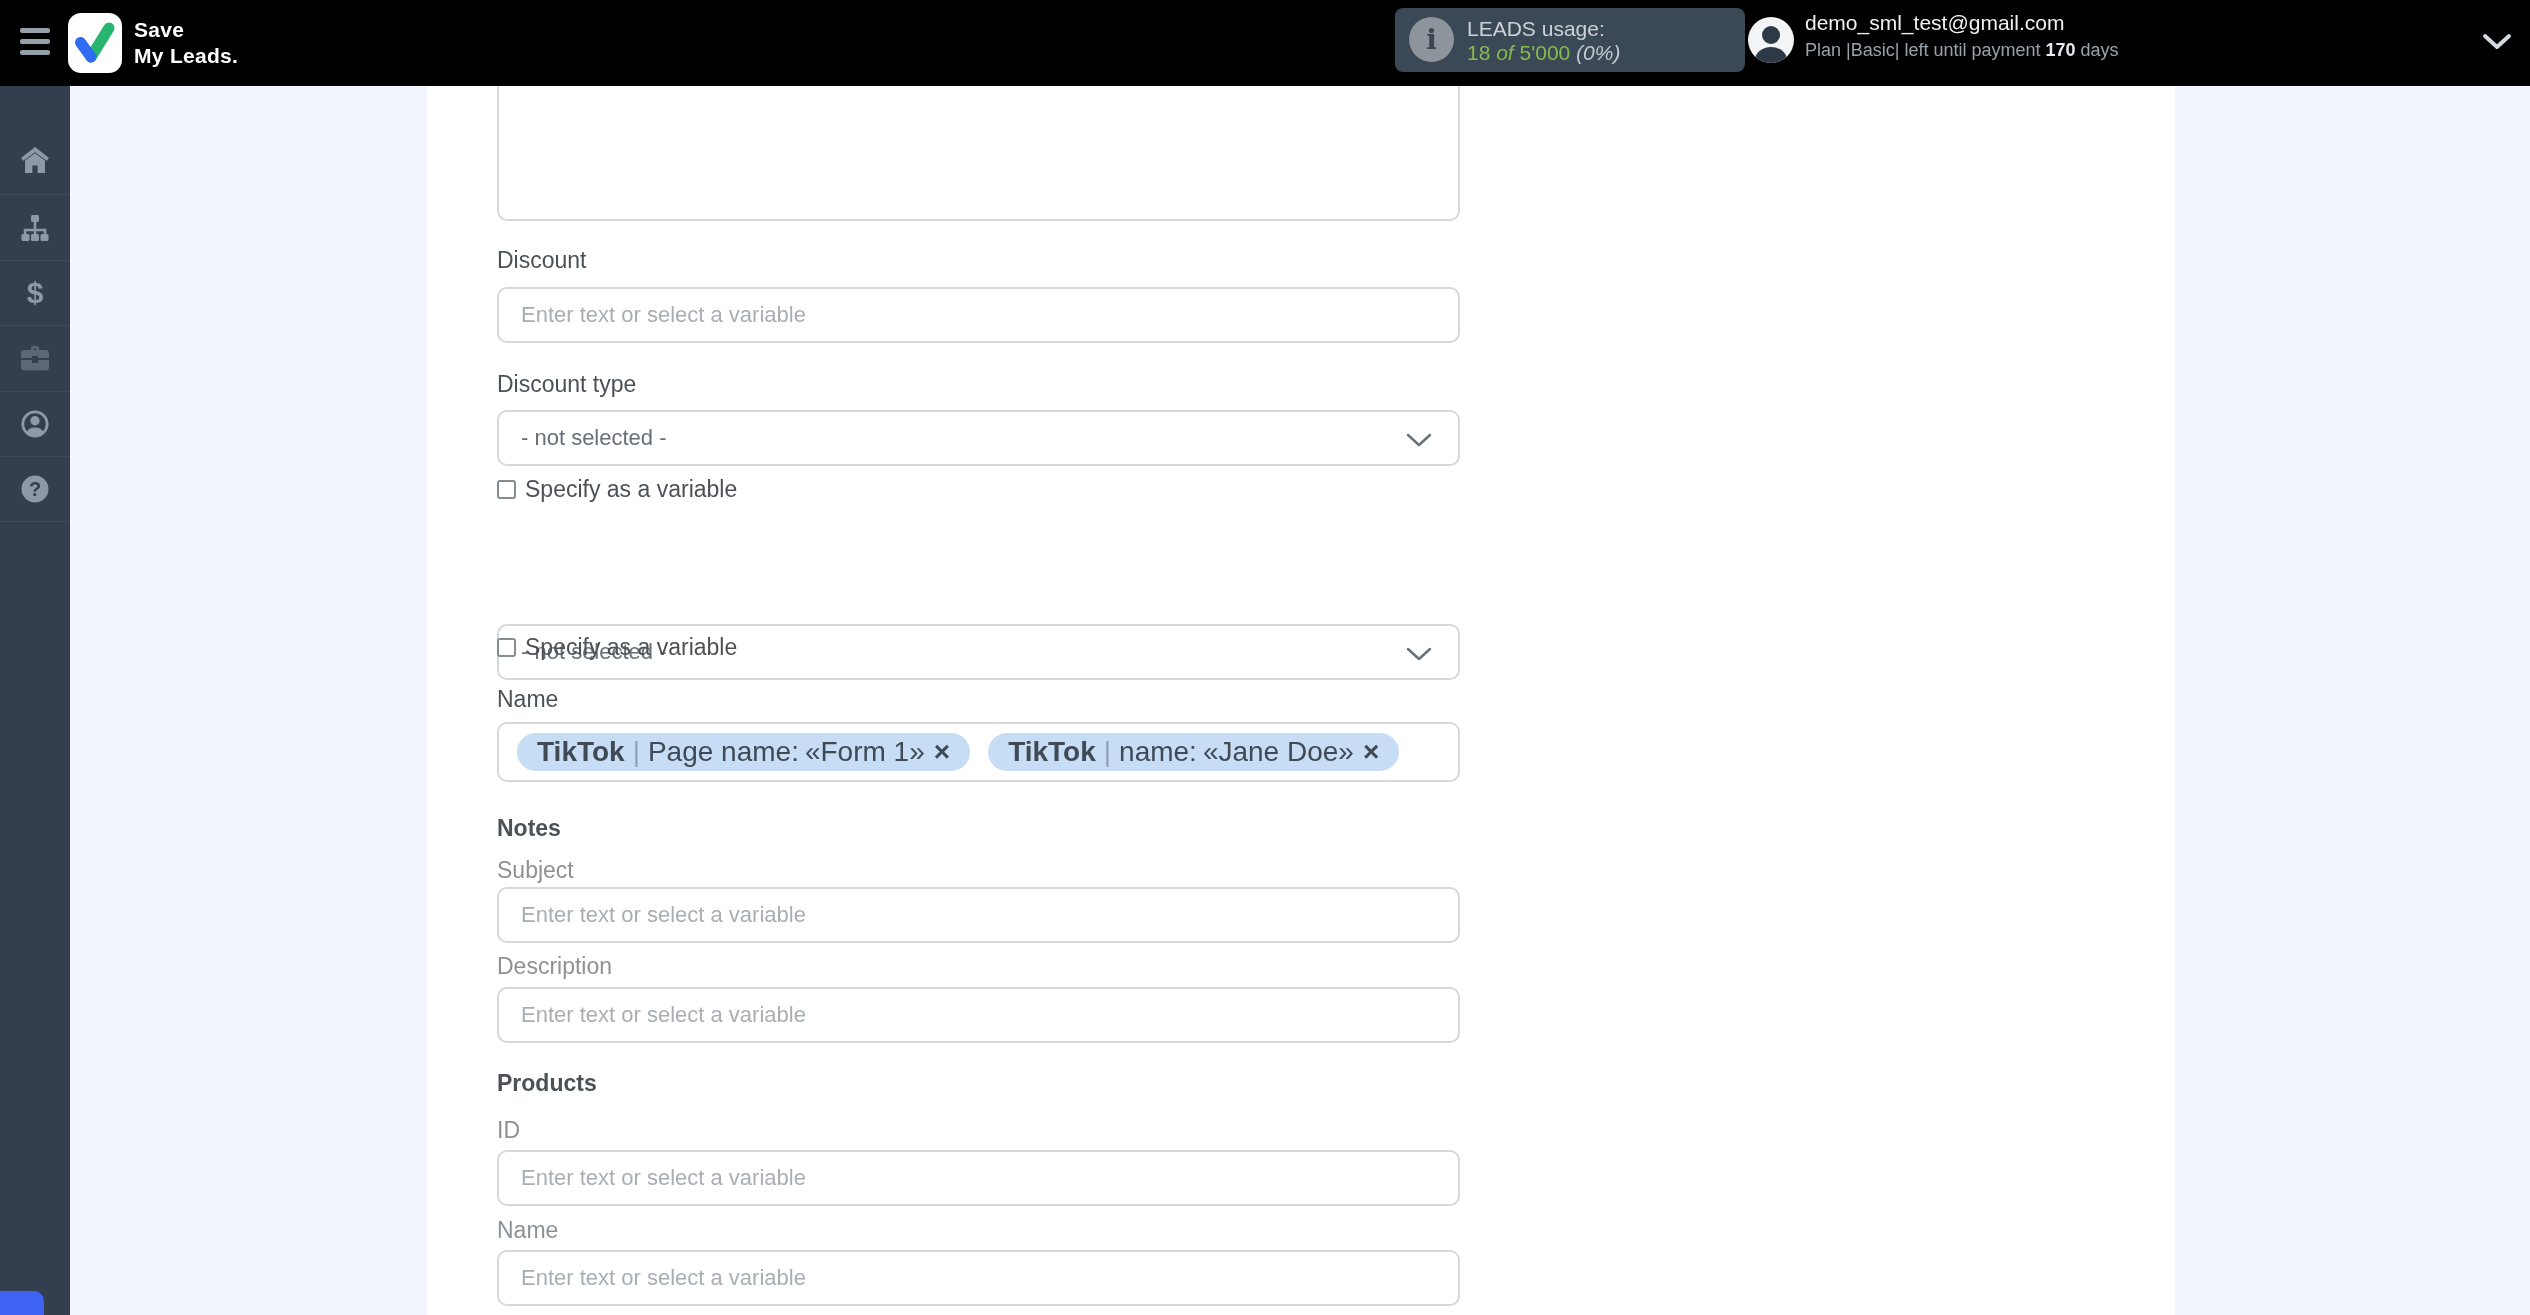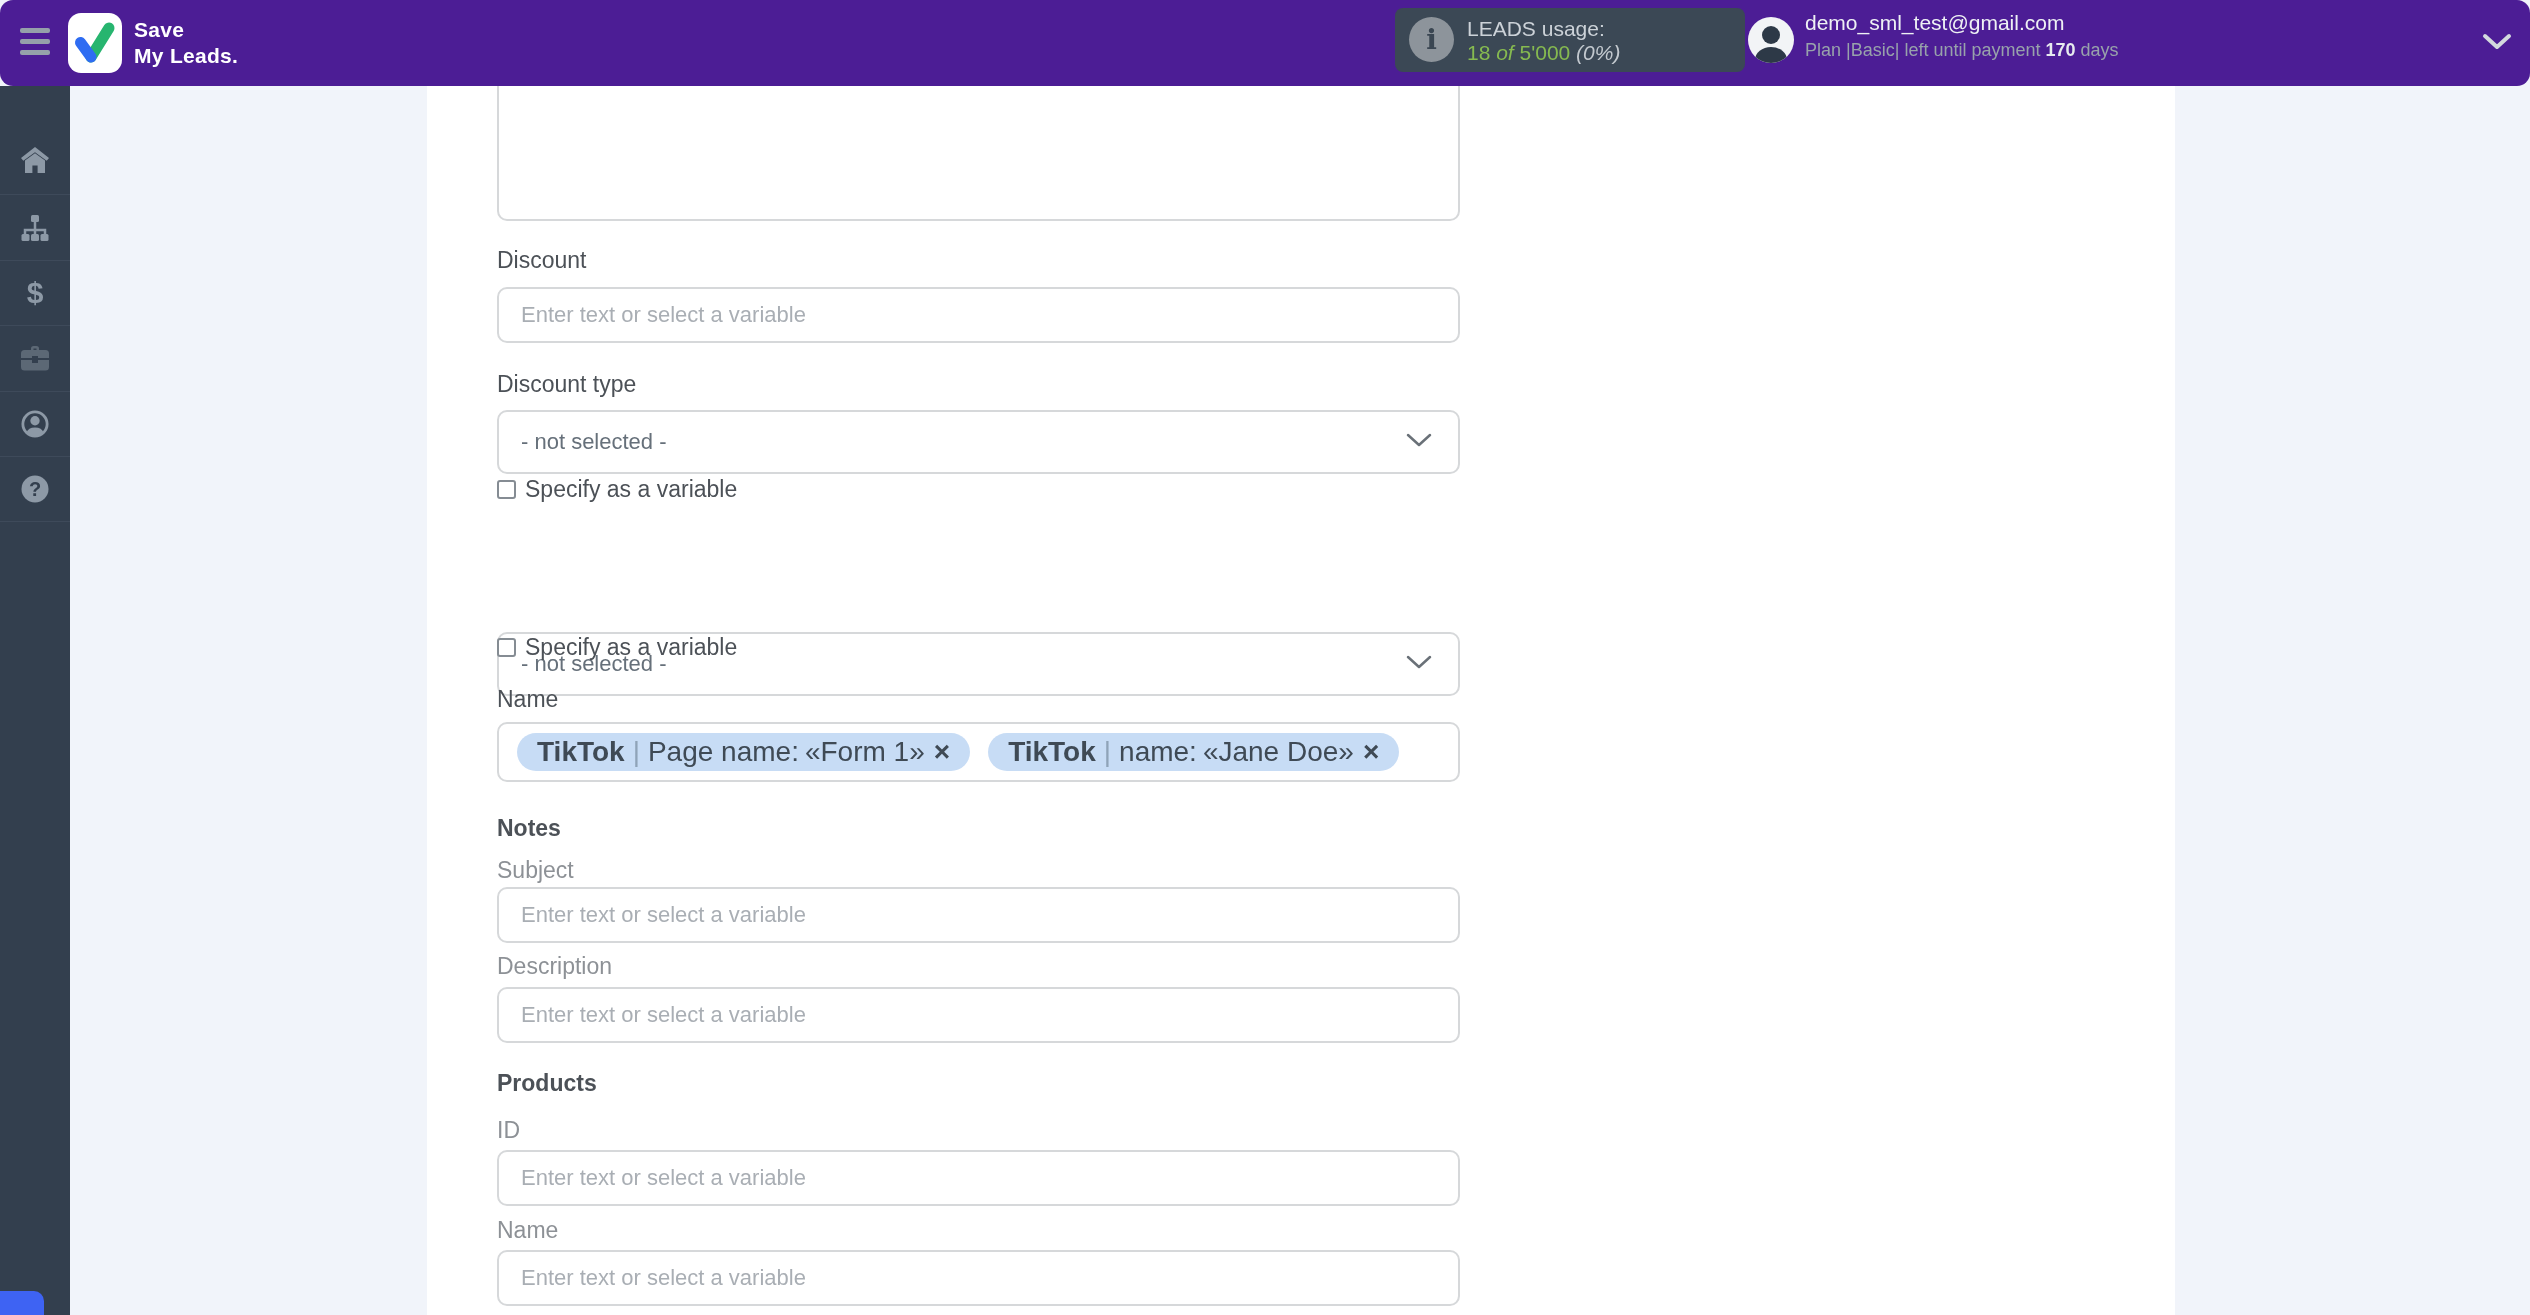--- a/index.html
+++ b/index.html
@@ -1,20 +1,20 @@
 <!DOCTYPE html>
 <html><head>
 <meta charset="utf-8">
 <style>
   html,body{margin:0;padding:0;width:2530px;height:1315px;overflow:hidden;
     font-family:"Liberation Sans",sans-serif;background:#f1f4fa;}
   *{box-sizing:border-box;}
 
   
-  .topbar{position:absolute;left:0;top:0;width:2530px;height:86px;background:#4c1d95;z-index:20;border-radius:13px;}
+  .topbar{position:absolute;left:0;top:0;width:2530px;height:86px;background:#000000;z-index:20;}
   .hamburger{position:absolute;left:20px;top:28px;width:30px;height:30px;cursor:pointer;}
   .hamburger span{display:block;width:30px;height:5px;border-radius:2px;background:#95a0aa;margin-bottom:6px;}
   .logo-box{position:absolute;left:68px;top:13px;width:54px;height:60px;background:#ffffff;border-radius:13px;}
   .logo-title{position:absolute;left:134px;top:17px;color:#ffffff;font-size:21px;font-weight:bold;line-height:26px;letter-spacing:.3px;}
   .leads-box{position:absolute;left:1395px;top:8px;width:350px;height:64px;background:#3b4855;border-radius:8px;}
   .info-circle{position:absolute;left:14px;top:9px;width:45px;height:45px;border-radius:50%;background:#8d949b;
     color:#3a4652;font-family:"DejaVu Serif",serif;font-weight:bold;font-size:28px;text-align:center;line-height:45px;}
   .leads-text{position:absolute;left:72px;top:9px;}
   .leads-line1{font-size:21px;color:#ccd2d8;line-height:24px;}
   .leads-line2{font-size:21px;line-height:24px;color:#c3c9cf;}
@@ -39,21 +39,21 @@
 
   
   .white-panel{position:absolute;left:427px;top:86px;width:1748px;height:1229px;background:#ffffff;overflow:hidden;}
   .fld{position:absolute;left:70px;width:963px;}
   .box{border:2px solid #d6d8da;border-radius:10px;background:#fff;}
   .input{height:56px;font-size:22px;color:#4c5157;padding:0 22px;width:963px;outline:none;}
   .input::placeholder{color:#a9aeb4;opacity:1;}
   .label{font-size:23px;color:#4c5157;line-height:28px;}
   .sub-label{font-size:23px;color:#8d9196;line-height:28px;}
   .section-label{font-size:23px;color:#4c5157;font-weight:bold;line-height:28px;}
-  .select{height:64px;display:flex;align-items:center;padding:0 22px;cursor:pointer;position:relative;}
+  .select{height:56px;display:flex;align-items:center;padding:0 22px;cursor:pointer;position:relative;}
   .select .sel-text{font-size:22px;color:#66707a;}
   .select svg{position:absolute;right:26px;top:21px;}
   .cb-row{display:flex;align-items:center;cursor:pointer;}
   .cb{width:19px;height:19px;border:2px solid #858c93;border-radius:3px;background:#fff;margin-right:9px;flex:none;}
   .cb-label{font-size:23px;color:#4c5157;}
   .tag-field{height:60px;display:flex;align-items:center;padding:0 18px;gap:18px;}
   .tag{height:38px;border-radius:19px;background:#c7dcf5;display:flex;align-items:center;padding:0 20px;
     font-size:28px;color:#3f4a55;white-space:nowrap;}
   .tag b{font-weight:bold;}
   .tag .sep{color:#8fa3b8;padding:0 8px;}

